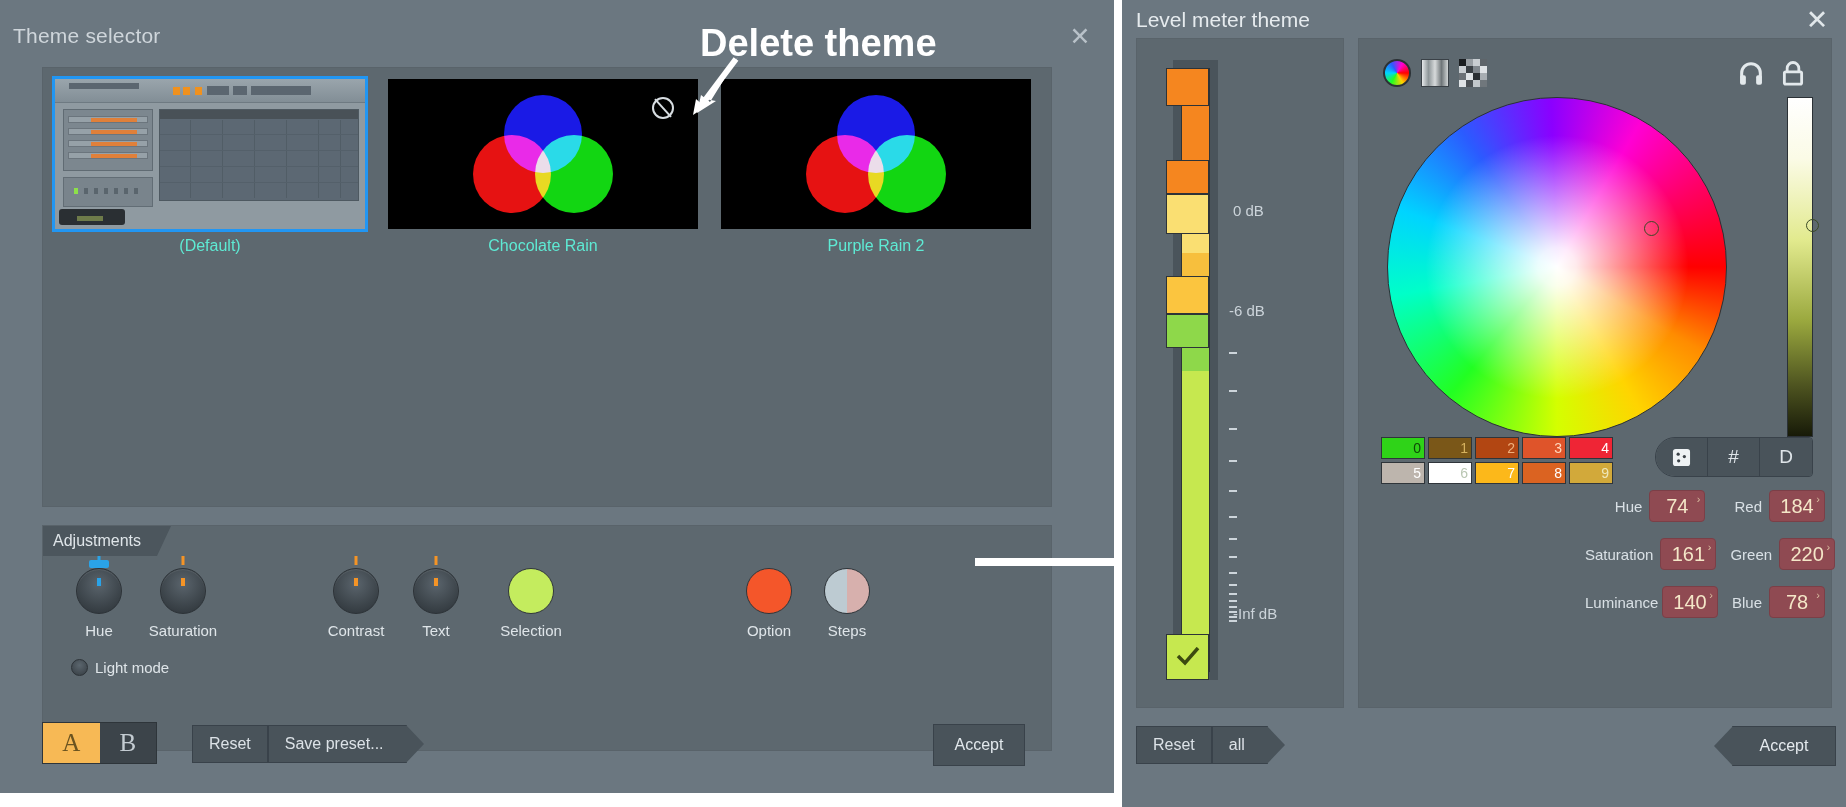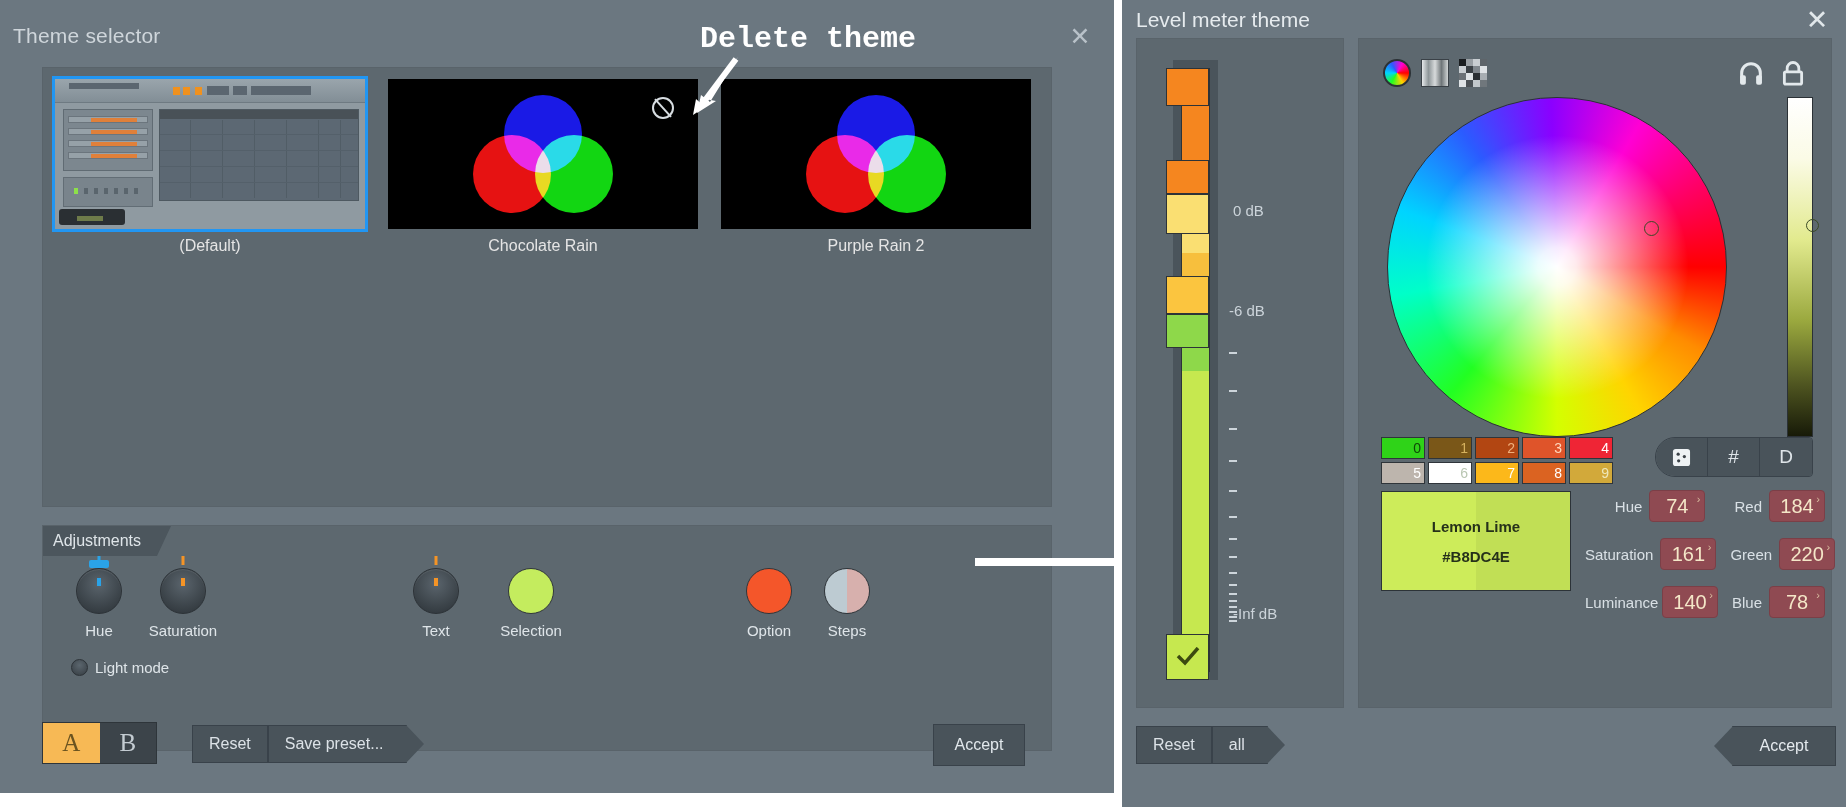--- a/index.html
+++ b/index.html
@@ -31,21 +31,21 @@
     background: #5d686f; border: 1px solid #59636a;
   }
   .thumb-wrap { position: absolute; top: 11px; }
   .thumb {
     width: 310px; height: 150px; background: #000; position: relative;
     overflow: hidden;
   }
   .thumb.selected { outline: 3px solid #2196f3; outline-offset: 0px; }
   .thumb-label {
     position: absolute; top: 158px; width: 310px; text-align: center;
-    color: #e5e5e5; font-size: 16px;
+    color: #5eead4; font-size: 16px;
   }
   
   .daw { position: absolute; inset: 0; background: #8f9aa1; }
   .daw .topbar { position: absolute; left:0; top:0; right:0; height: 24px;
      background: linear-gradient(#9aa5ac,#828e96); border-bottom: 1px solid #6e7a82;}
   .daw .tb-dot { position:absolute; top:8px; width:7px; height:8px; background:#f0911e; }
   .daw .tb-g { position:absolute; top:7px; height:9px; background:#5b6670; }
   .daw .panelA { position:absolute; left:8px; top:30px; width:90px; height:62px;
      background:#7c878f; border:1px solid #606b73; }
   .daw .panelA .ln { position:absolute; left:4px; right:4px; height:7px;
@@ -77,22 +77,22 @@
   .del-icon {
     position: absolute; right: 24px; top: 18px; width: 22px; height: 22px;
     border: 2px solid #d7dde1; border-radius: 50%; cursor: pointer;
   }
   .del-icon::after {
     content:""; position: absolute; left: 50%; top: -3px; width: 2px; height: 24px;
     background: #d7dde1; transform: translateX(-50%) rotate(-42deg);
   }
   
   .callout-text {
-    position: absolute; left: 700px; top: 22px; font-size: 30px; font-weight: bold;
-    color: #ffffff; font-family: Liberation Mono, monospace;
+    position: absolute; left: 700px; top: 22px; font-size: 38px; font-weight: bold;
+    color: #ffffff; font-family: Liberation Sans, sans-serif;
   }
   .callout-arrow { position: absolute; left: 683px; top: 55px; width: 60px; height: 60px; }
 
   
   .adj-panel {
     position: absolute; left: 42px; top: 525px; width: 1010px; height: 226px;
     background: #5d686f; border: 1px solid #59636a;
   }
   .adj-tab {
     position: absolute; left: 0px; top: 0px; height: 30px; padding: 0 16px 0 10px;
@@ -353,20 +353,27 @@
         </div>
         <div class="knob-label">Hue</div>
       </div>
       <div class="knob-item" style="left:92px">
         <div class="knob">
             <div class="tick"></div>
             <div class="inner"></div>
           </div>
         <div class="knob-label">Saturation</div>
       </div>
+      <div class="knob-item" style="left:265px">
+        <div class="knob">
+            <div class="tick"></div>
+            <div class="inner"></div>
+          </div>
+        <div class="knob-label">Contrast</div>
+      </div>
       <div class="knob-item" style="left:345px">
         <div class="knob">
             <div class="tick"></div>
             <div class="inner"></div>
           </div>
         <div class="knob-label">Text</div>
       </div>
 
       <div class="knob-item" style="left:440px">
         <div class="swatch" style="background:#c4ec5e"></div>
@@ -546,25 +553,20 @@
             <rect x="1" y="1" width="18" height="18" rx="3" fill="#eef2f4"></rect>
             <circle cx="6.5" cy="6.5" r="1.7" fill="#3a4147"></circle>
             <circle cx="13" cy="9" r="1.7" fill="#3a4147"></circle>
             <circle cx="7" cy="13.5" r="1.7" fill="#3a4147"></circle>
           </svg>
         </div>
         <div>#</div>
         <div>D</div>
       </div>
 
-      <div class="name-box" style="background:#cdec5a">
-        <div class="half"></div>
-        <div>Lemon Lime</div>
-        <div>#B8DC4E</div>
-      </div>
 
       <div class="fields">
         <div class="frow">
           <div class="flabel" style="width:70px">Hue</div>
           <div class="fval" style="width:62px">74</div>
           <div class="flabel" style="width:52px;margin-left:14px">Red</div>
           <div class="fval" style="width:62px">184</div>
         </div>
         <div class="frow">
           <div class="flabel" style="width:70px">Saturation</div>

